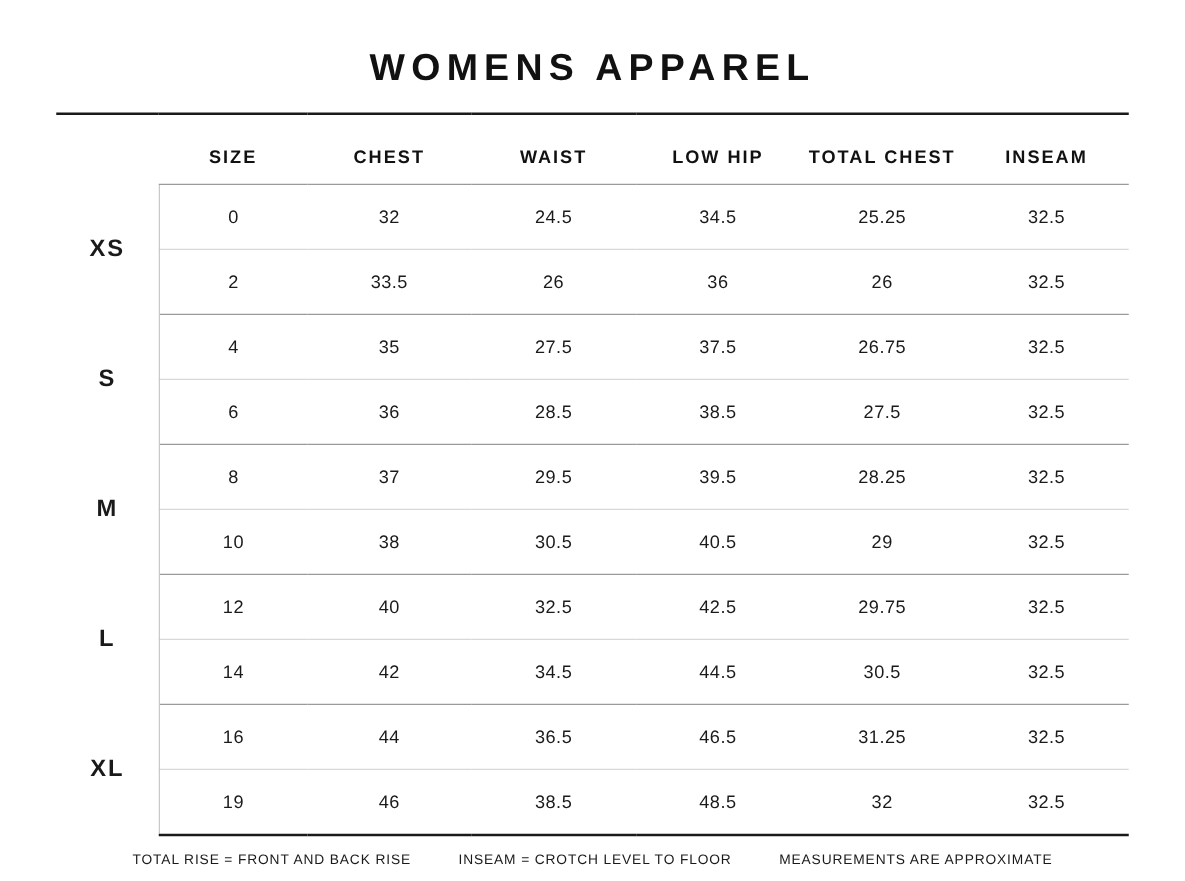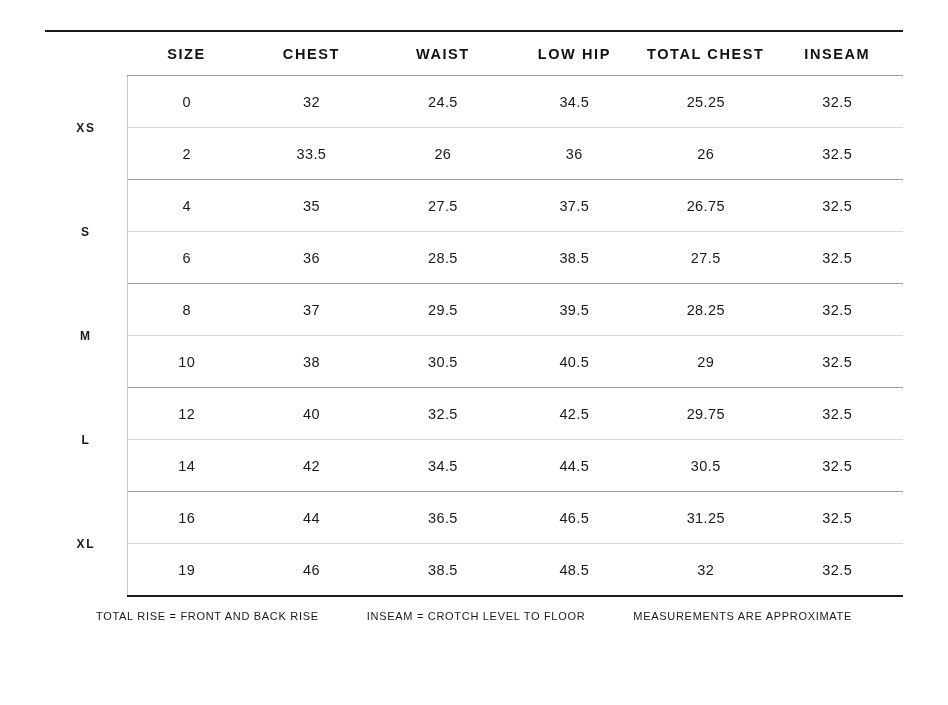--- a/index.html
+++ b/index.html
@@ -39,68 +39,69 @@
   table.size-table col.c-data  { width: 131px; }
   .rule-top td {
     border-top: 2px solid #1a1a1a;
     height: 0;
     padding: 0;
   }
   thead th {
     font-size: 14.5px;
     font-weight: bold;
     letter-spacing: 1.6px;
-    padding: 14px 0 13px 0;
+    padding: 26px 0 13px 0;
     text-align: center;
     color: #111111;
     border-bottom: 1px solid #9a9a9a;
   }
   thead th.group-head {
     border-bottom: none;
   }
   tbody td {
     text-align: center;
     font-size: 14.5px;
     color: #1a1a1a;
     height: 49px;
     vertical-align: middle;
     letter-spacing: 0.4px;
   }
   tbody td.group-cell {
     font-weight: bold;
-    font-size: 12px;
+    font-size: 19px;
     letter-spacing: 1.6px;
     border-right: 1px solid #c9c9c9;
   }
   tbody tr.inner-split td.data-cell {
     border-bottom: 1px solid #d8d8d8;
   }
   tbody tr.group-end td.data-cell,
   tbody tr.group-end td.group-cell {
     border-bottom: 1px solid #9a9a9a;
   }
   tbody tr.group-end.last td.data-cell,
   tbody tr.group-end.last td.group-cell {
     border-bottom: 2px solid #1a1a1a;
   }
   .footnotes {
     display: flex;
     justify-content: center;
-    gap: 48px;
+    gap: 38px;
     margin-top: 13px;
     font-size: 11px;
     letter-spacing: 0.7px;
     color: #1a1a1a;
   }
 </style>
 </head>
 <body>
 
 <div class="page">
 
+  <h1 class="title">WOMENS APPAREL</h1>
 
   <table class="size-table">
     <colgroup>
       <col class="c-group">
       <col class="c-size">
       <col class="c-data">
       <col class="c-data">
       <col class="c-data">
       <col class="c-data">
       <col class="c-data">

